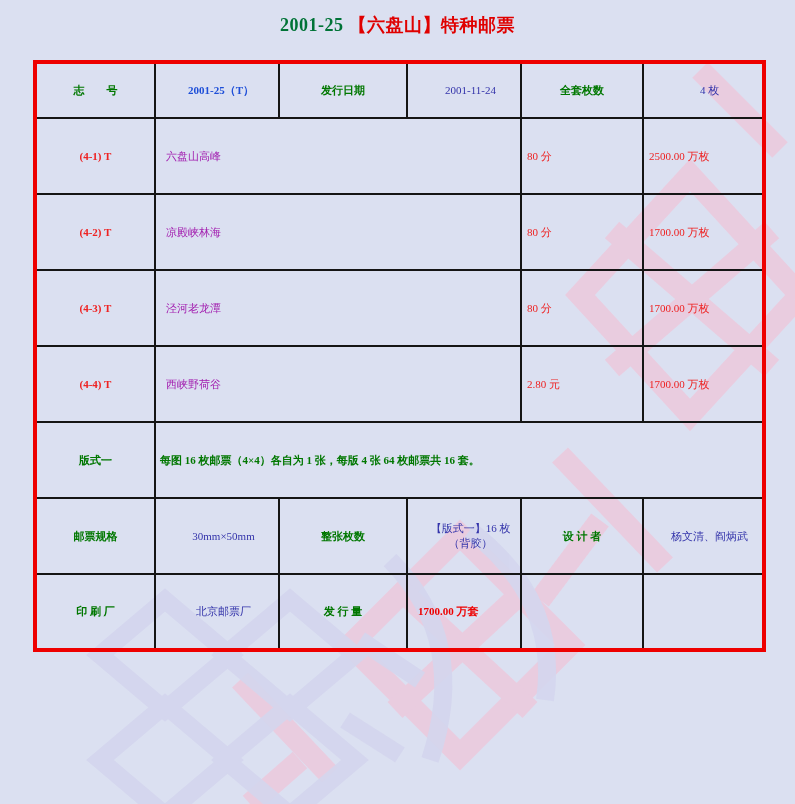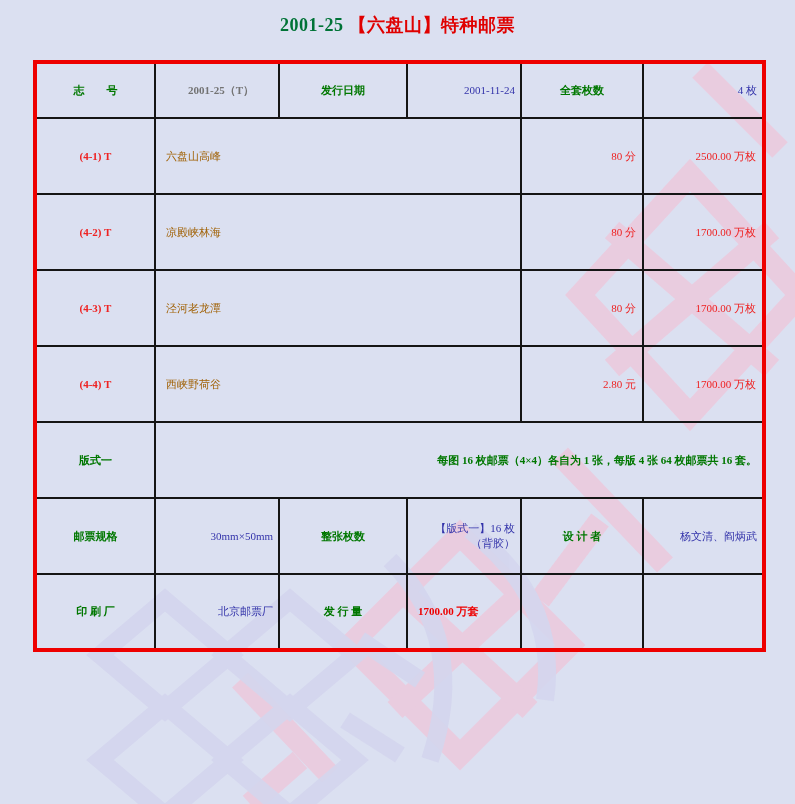--- a/index.html
+++ b/index.html
@@ -27,26 +27,26 @@
   td{
     border:2px solid #151515;
     font-size:11px;line-height:1.35;
     padding:2px 5px;vertical-align:middle;
     overflow:hidden;
   }
   tr{height:76px;}
   tr.r-head{height:56px;}
   tr.r-sale{height:62px;}
   .g{color:#007700;font-weight:bold;text-align:center;}
-  .gl{color:#007700;font-weight:bold;text-align:right;padding-left:10px;margin-top:24px;}
-  .b{color:#3333aa;text-align:right;padding-left:18px;}
-  .m{color:#737373;font-weight:bold;text-align:center;padding-left:13px;}
-  .r{color:#a16207;text-align:left;padding-left:10px;}
+  .gl{color:#007700;font-weight:bold;text-align:left;padding-left:4px;margin-top:24px;}
+  .b{color:#3333aa;text-align:center;padding-left:18px;}
+  .m{color:#1d4ed8;font-weight:bold;text-align:center;padding-left:13px;}
+  .r{color:#a21caf;text-align:left;padding-left:10px;}
   .rb{color:#ee2222;font-weight:bold;text-align:center;}
-  .rr{color:#ee2222;text-align:right;padding-right:6px;}
+  .rr{color:#ee2222;text-align:left;padding-right:6px;}
   .rbl{color:#ee0000;font-weight:bold;text-align:left;padding-left:10px;border-radius:16px;}
   .pre{white-space:pre-line;}
 </style>
 </head>
 <body>
 
 <div class="page">
 
   <svg class="watermark" width="795" height="804" viewBox="0 0 795 804">
     <g stroke="#eec6da" stroke-width="22" fill="none" opacity="0.75">

